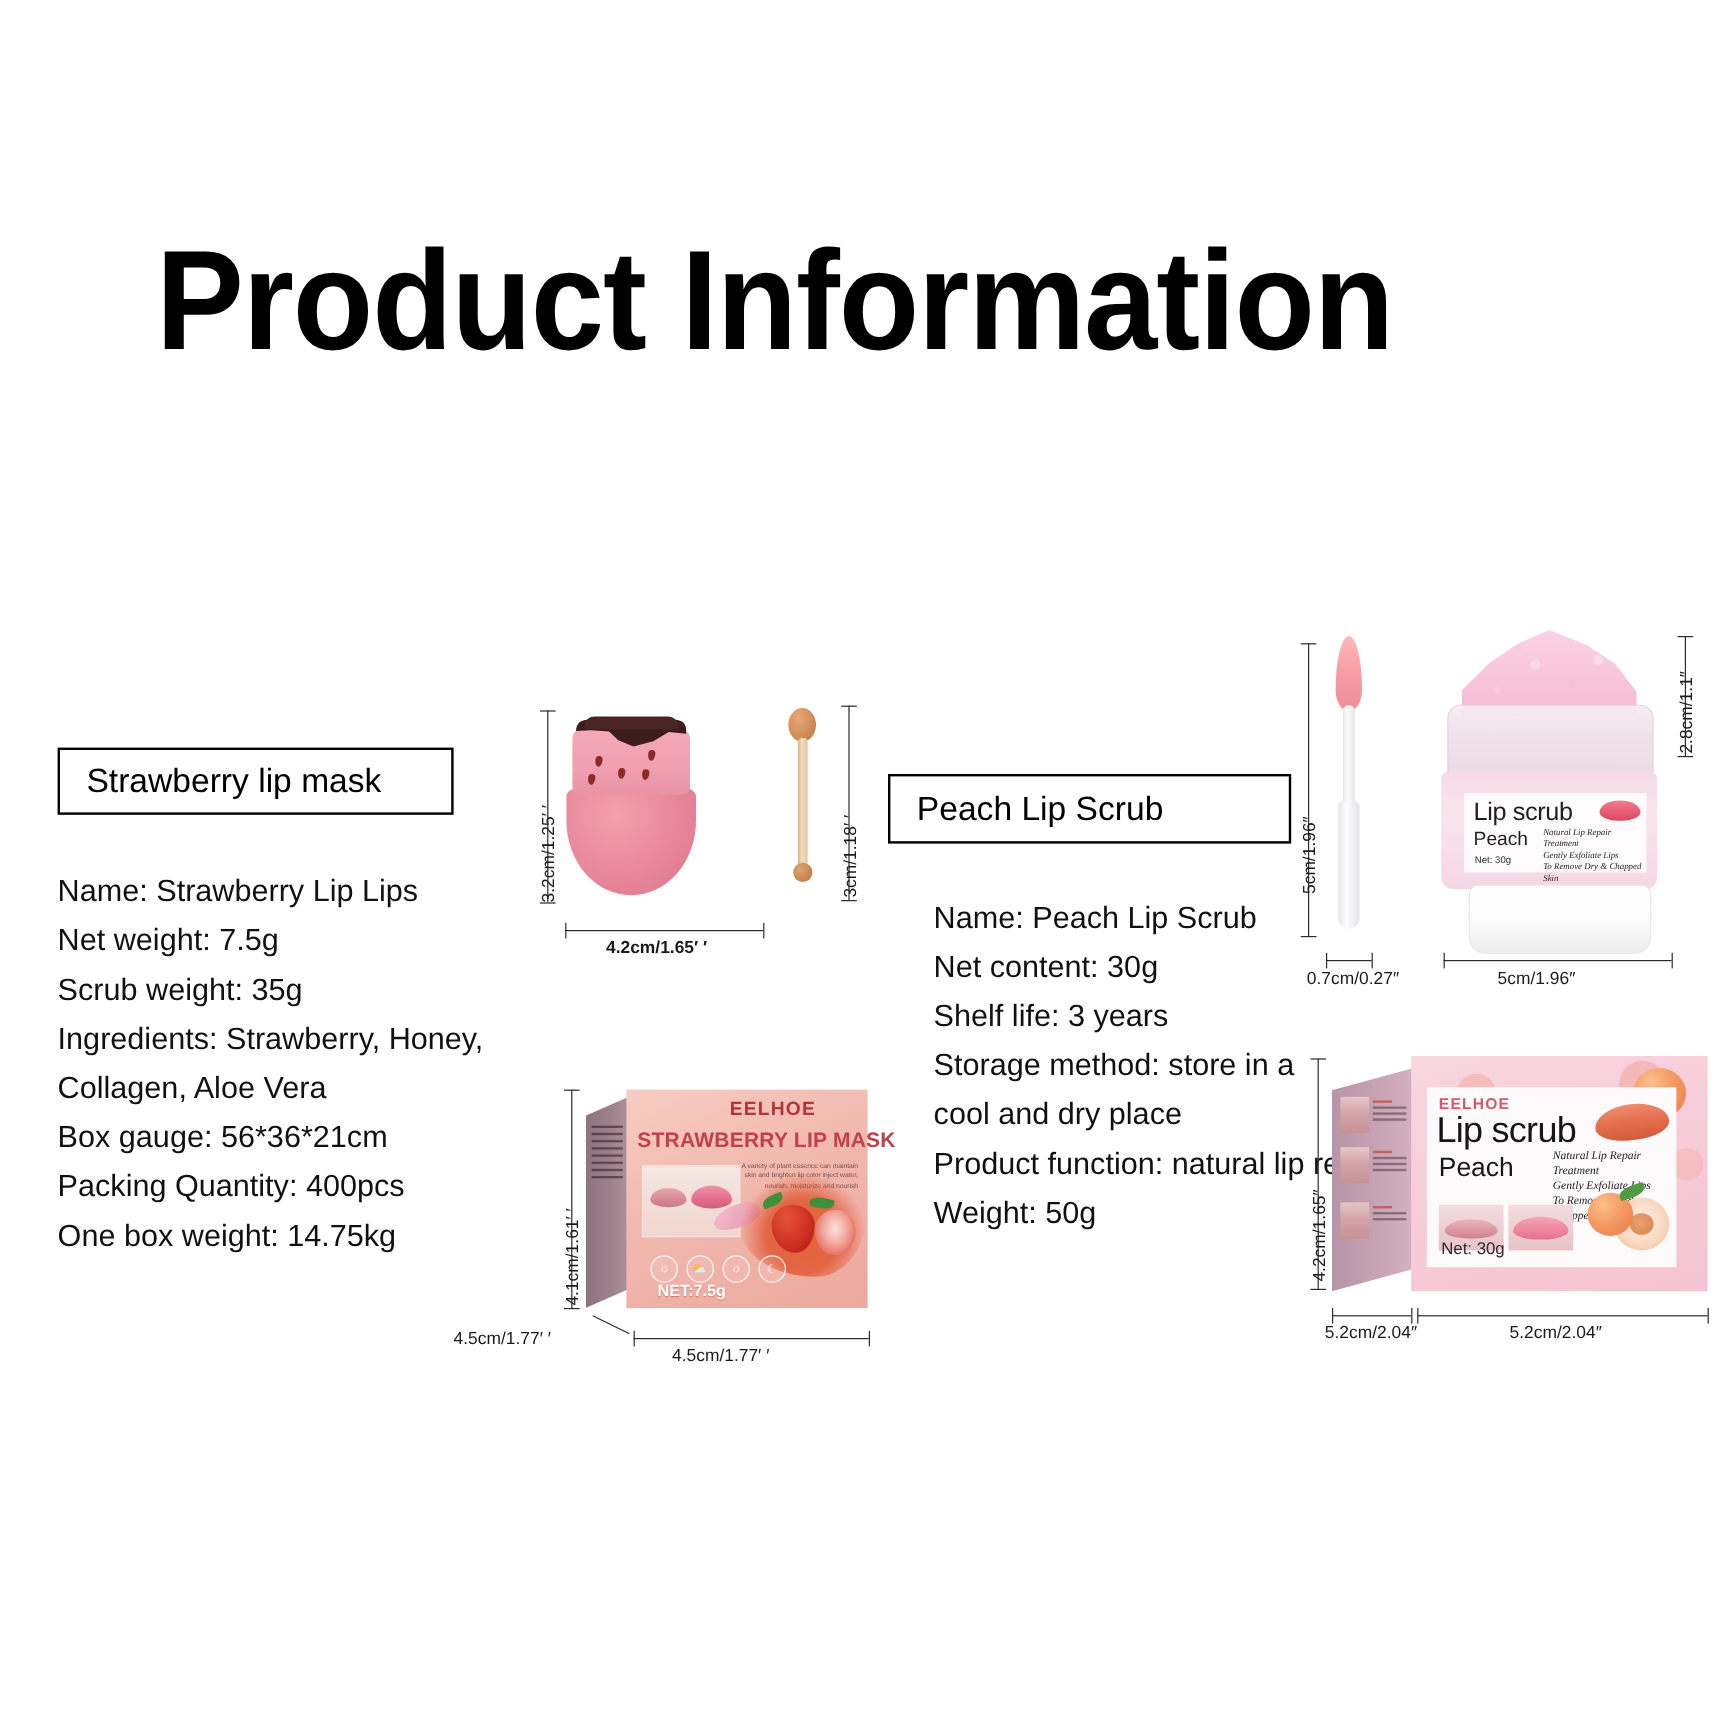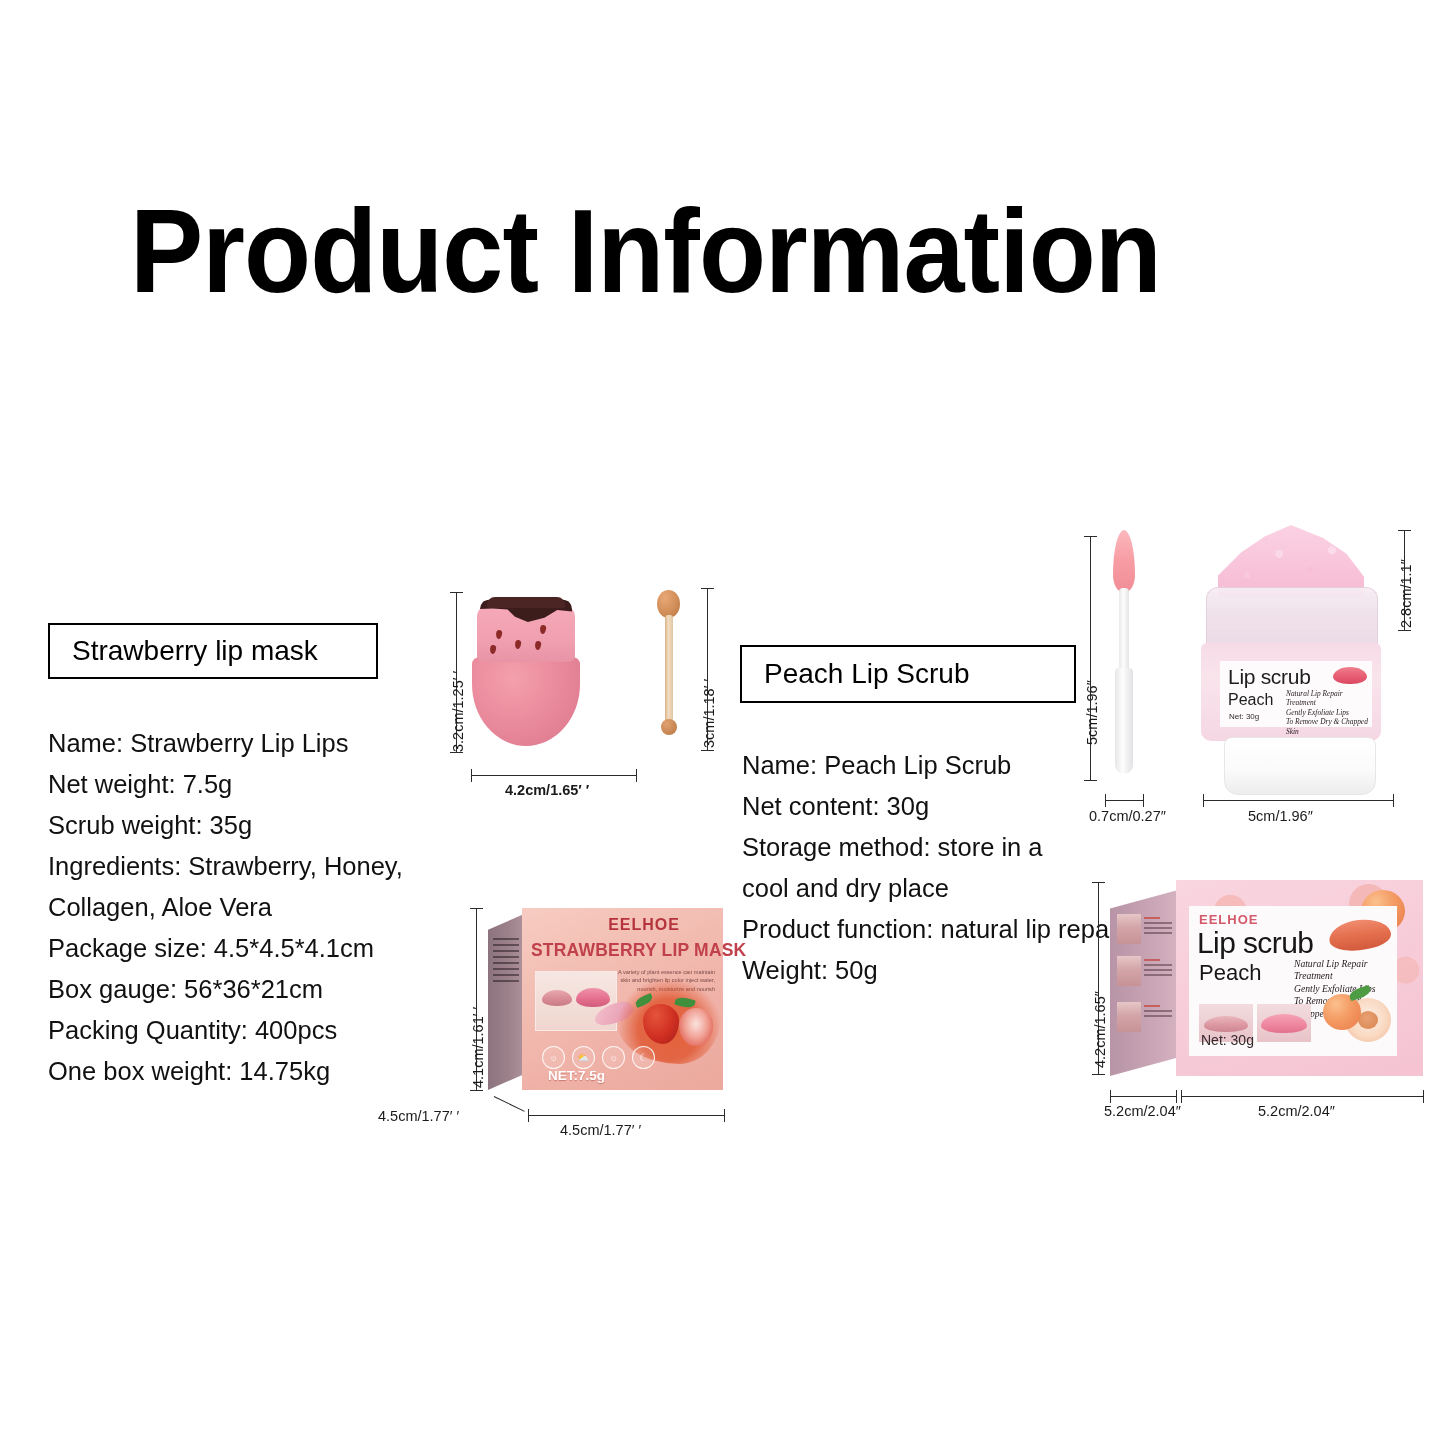--- a/index.html
+++ b/index.html
@@ -54,21 +54,21 @@
 
   
   .spec-list {
     position: absolute;
     font-size: 25.5px;
     color: #111111;
     line-height: 41px;
   }
   .spec-list div { white-space: nowrap; }
   #spec-strawberry { left: 48px;  top: 723px; width: 430px; }
-  #spec-peach      { left: 742px; top: 745px; width: 450px; }
+  #spec-peach      { left: 778px; top: 745px; width: 450px; }
 
   
   .dim-v, .dim-h {
     position: absolute;
     background: #2b2b2b;
   }
   .dim-v { width: 1px; }
   .dim-h { height: 1px; }
   .cap {
     position: absolute;
@@ -523,21 +523,20 @@
   <div class="heading-box" id="heading-strawberry">
     <span>Strawberry lip mask</span>
   </div>
 
   <div class="spec-list" id="spec-strawberry">
     <div>Name: Strawberry Lip Lips</div>
     <div>Net weight: 7.5g</div>
     <div>Scrub weight: 35g</div>
     <div>Ingredients: Strawberry, Honey,</div>
     <div>Collagen, Aloe Vera</div>
-    <div>Package size: 4.5*4.5*4.1cm</div>
     <div>Box gauge: 56*36*21cm</div>
     <div>Packing Quantity: 400pcs</div>
     <div>One box weight: 14.75kg</div>
   </div>
 
   <div id="jar-strawberry">
     <div class="jar-bottom"></div>
     <div class="jar-top"></div>
     <div class="jar-lid"></div>
     <div class="jar-lid-top"></div>
@@ -623,20 +622,21 @@
   <div class="dim-h" style="left:494px; top:1096px; width:34px; transform:rotate(26deg); transform-origin:left center;"></div>
   <div class="dim-label" style="left:378px; top:1108px;">4.5cm/1.77′ ′</div>
 
   <div class="heading-box" id="heading-peach">
     <span>Peach Lip Scrub</span>
   </div>
 
   <div class="spec-list" id="spec-peach">
     <div>Name: Peach Lip Scrub</div>
     <div>Net content: 30g</div>
+    <div>Shelf life: 3 years</div>
     <div>Storage method: store in a</div>
     <div>cool and dry place</div>
     <div>Product function: natural lip repair</div>
     <div>Weight: 50g</div>
   </div>
 
   <div id="brush-peach">
     <div class="br-tip"></div>
     <div class="br-neck"></div>
     <div class="br-handle"></div>

